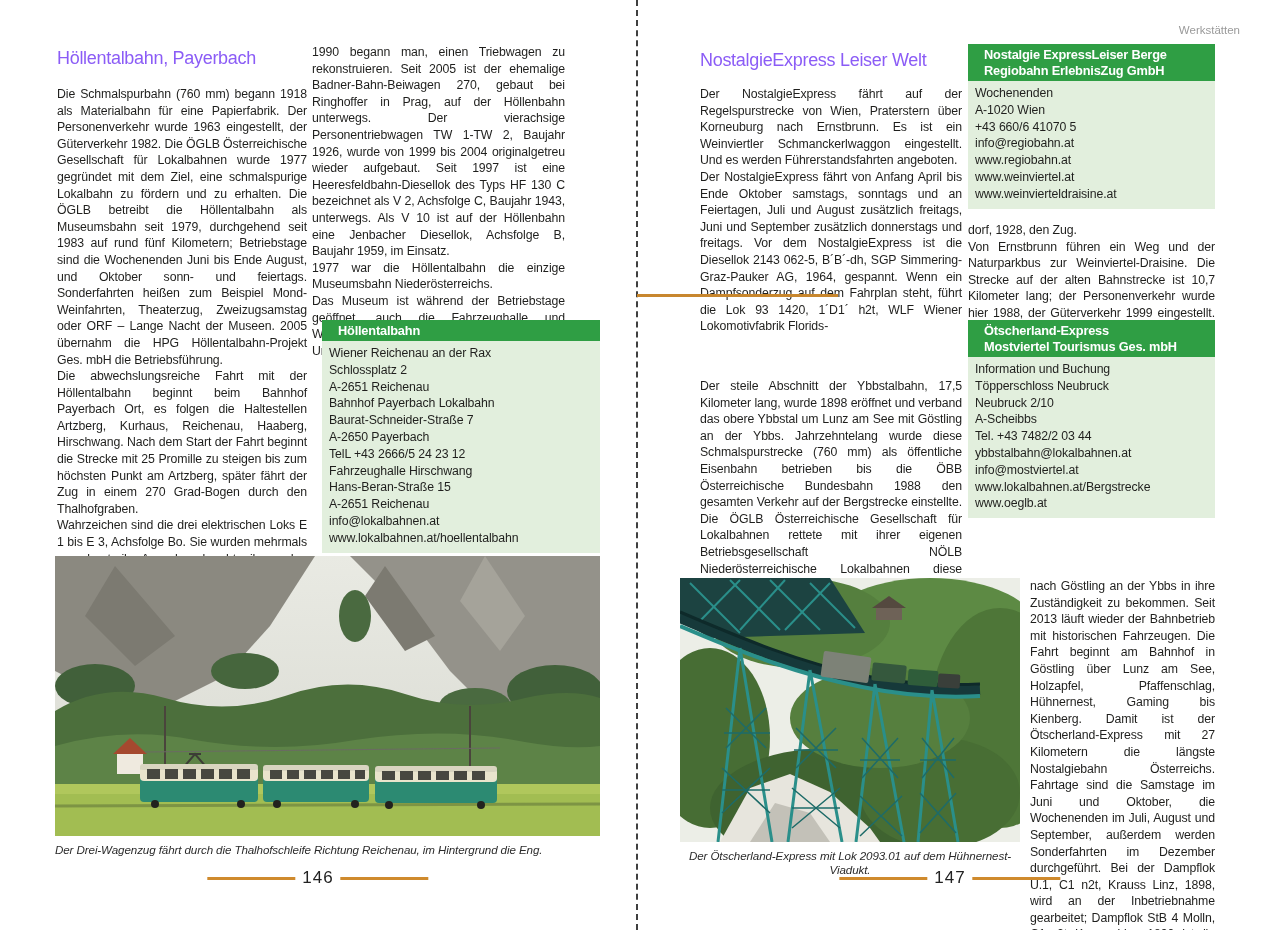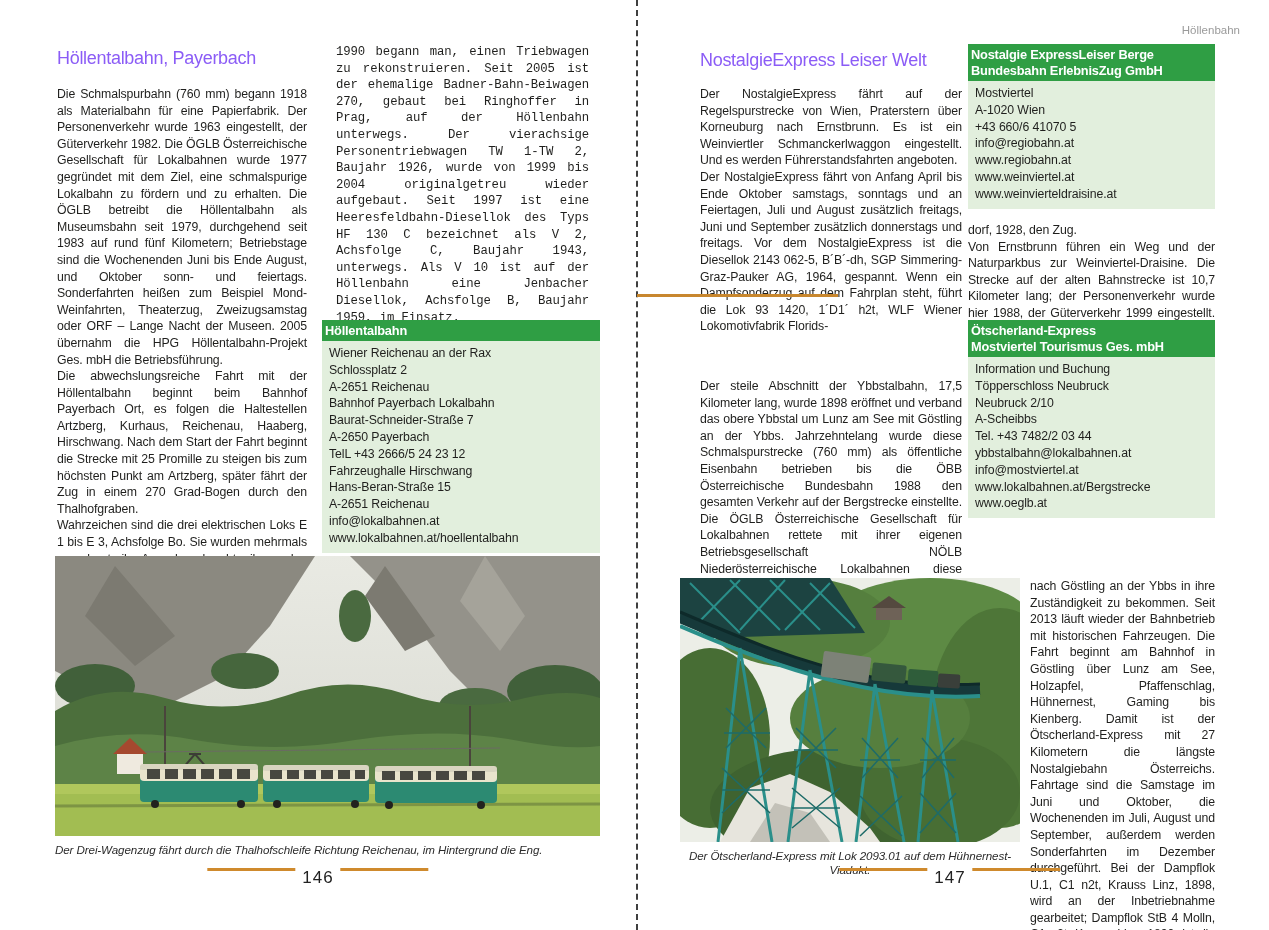--- a/index.html
+++ b/index.html
@@ -6,48 +6,48 @@
   html,body { background:#ffffff; }
   .spread {
     position:relative; width:1269px; height:930px; background:#ffffff;
     font-family:"Liberation Sans", sans-serif; color:#1f1f1d; overflow:hidden;
   }
   .fold { position:absolute; left:636px; top:0; height:930px; width:0; border-left:2px dashed #3f3f3f; }
   .green-title { position:absolute; color:#8b5cf6; font-weight:400; font-size:18px; line-height:20px; letter-spacing:-0.3px; }
   .body-text { position:absolute; font-size:12.3px; line-height:16.6px; text-align:justify; color:#1f1f1d; letter-spacing:-0.1px; }
   .body-text p { margin:0; }
   .infobox { position:absolute; }
-  .infobox .hd { background:#2f9e44; color:#ffffff; font-weight:700; font-size:12.8px; line-height:16px; padding:3px 3px 2px; letter-spacing:-0.2px; }
+  .infobox .hd { background:#2f9e44; color:#ffffff; font-weight:700; font-size:12.8px; line-height:16px; padding:3px 16px 2px; letter-spacing:-0.2px; }
   .infobox .bd { background:#e2efdd; padding:4px 7px 6px; font-size:12.3px; line-height:16.8px; color:#1f1f1d; letter-spacing:-0.1px; }
   .caption { font-style:italic; font-size:11.6px; line-height:14px; color:#2b2b2b; letter-spacing:-0.1px; }
   .figure { position:absolute; }
   .figure svg { display:block; }
   .figure .caption { margin-top:7px; }
   .running-head { position:absolute; top:24px; right:29px; font-size:11.5px; color:#9a9a9a; }
   .orange-divider { position:absolute; left:637px; top:294px; width:201px; height:3px; background:#c8872e; }
-  .footer { position:absolute; top:868px; transform:translateX(-50%); display:flex; align-items:flex-start; gap:7px; }
+  .footer { position:absolute; top:868px; transform:translateX(-50%); display:flex; align-items:center; gap:7px; }
   .footer .rule { width:88px; height:3px; background:#cf8a2d; }
   .footer .num { font-size:17px; color:#222; letter-spacing:1px; font-weight:400; }
 </style>
 </head>
 <body>
 
 <div class="spread">
 
   <div class="fold"></div>
 
   <h1 class="green-title" style="left:57px; top:48px; width:270px;">Höllentalbahn, Payerbach</h1>
 
   <div class="body-text" style="left:57px; top:86px; width:250px;">
     <p>Die Schmalspurbahn (760 mm) begann 1918 als Materialbahn für eine Papierfabrik. Der Personenverkehr wurde 1963 eingestellt, der Güterverkehr 1982. Die ÖGLB Österreichische Gesellschaft für Lokalbahnen wurde 1977 gegründet mit dem Ziel, eine schmalspurige Lokalbahn zu fördern und zu erhalten. Die ÖGLB betreibt die Höllentalbahn als Museumsbahn seit 1979, durchgehend seit 1983 auf rund fünf Kilometern; Betriebstage sind die Wochenenden Juni bis Ende August, und Oktober sonn- und feiertags. Sonderfahrten heißen zum Beispiel Mond-Weinfahrten, Theaterzug, Zweizugsamstag oder ORF – Lange Nacht der Museen. 2005 übernahm die HPG Höllentalbahn-Projekt Ges. mbH die Betriebsführung.</p>
     <p>Die abwechslungsreiche Fahrt mit der Höllentalbahn beginnt beim Bahnhof Payerbach Ort, es folgen die Haltestellen Artzberg, Kurhaus, Reichenau, Haaberg, Hirschwang. Nach dem Start der Fahrt beginnt die Strecke mit 25 Promille zu steigen bis zum höchsten Punkt am Artzberg, später fährt der Zug in einem 270 Grad-Bogen durch den Thalhofgraben.</p>
     <p>Wahrzeichen sind die drei elektrischen Loks E 1 bis E 3, Achsfolge Bo. Sie wurden mehrmals umgebaut, ihr Aussehen brachte ihnen den Spitznamen »fahrendes Gartenhaus« ein. Sie zählen, Baujahr 1903, zu den ältesten betriebsfähigen Elektroloks der Welt. E 1 ist in Betrieb, E 2 wegen Reparatur abgestellt, E 3 steht als Denkmal im Museumspark Payerbach.</p>
   </div>
 
-  <div class="body-text" style="left:336px; top:44px; width:253px;font-family:Liberation Mono, monospace;">
+  <div class="body-text" style="left:312px; top:44px; width:253px;">
     <p>1990 begann man, einen Triebwagen zu rekonstruieren. Seit 2005 ist der ehemalige Badner-Bahn-Beiwagen 270, gebaut bei Ringhoffer in Prag, auf der Höllenbahn unterwegs. Der vierachsige Personentriebwagen TW 1-TW 2, Baujahr 1926, wurde von 1999 bis 2004 originalgetreu wieder aufgebaut. Seit 1997 ist eine Heeresfeldbahn-Diesellok des Typs HF 130 C bezeichnet als V 2, Achsfolge C, Baujahr 1943, unterwegs. Als V 10 ist auf der Höllenbahn eine Jenbacher Diesellok, Achsfolge B, Baujahr 1959, im Einsatz.</p>
     <p>1977 war die Höllentalbahn die einzige Museumsbahn Niederösterreichs.</p>
     <p>Das Museum ist während der Betriebstage geöffnet, auch die Fahrzeughalle und Werkstätten in Hirschwang sowie die Umformeranlage können besichtigt werden.</p>
   </div>
 
   <div class="infobox" style="left:322px; top:320px; width:278px;">
     <div class="hd">Höllentalbahn</div>
     <div class="bd">
       <div>Wiener Reichenau an der Rax</div>
       <div>Schlossplatz 2</div>
@@ -146,36 +146,36 @@
     </svg>
     <figcaption class="caption">Der Drei-Wagenzug fährt durch die Thalhofschleife Richtung Reichenau, im Hintergrund die Eng.</figcaption>
   </figure>
 
   <div class="footer" style="left:318px;">
     <span class="rule"></span>
     <span class="num">146</span>
     <span class="rule"></span>
   </div>
 
-  <div class="running-head">Höllenbahn</div>
+  <div class="running-head">Werkstätten</div>
 
   <h1 class="green-title" style="left:700px; top:50px; width:280px;">NostalgieExpress Leiser Welt</h1>
 
   <div class="body-text" style="left:700px; top:86px; width:262px;">
     <p>Der NostalgieExpress fährt auf der Regelspurstrecke von Wien, Praterstern über Korneuburg nach Ernstbrunn. Es ist ein Weinviertler Schmanckerlwaggon eingestellt. Und es werden Führerstandsfahrten angeboten.</p>
     <p>Der NostalgieExpress fährt von Anfang April bis Ende Oktober samstags, sonntags und an Feiertagen, Juli und August zusätzlich freitags, Juni und September zusätzlich donnerstags und freitags. Vor dem NostalgieExpress ist die Diesellok 2143 062-5, B´B´-dh, SGP Simmering-Graz-Pauker AG, 1964, gespannt. Wenn ein Dampfsonderzug auf dem Fahrplan steht, führt die Lok 93 1420, 1´D1´ h2t, WLF Wiener Lokomotivfabrik Florids-</p>
   </div>
 
   <div class="infobox" style="left:968px; top:44px; width:247px;">
     <div class="hd">
       <div>Nostalgie ExpressLeiser Berge</div>
-      <div>Bundesbahn ErlebnisZug GmbH</div>
+      <div>Regiobahn ErlebnisZug GmbH</div>
     </div>
     <div class="bd">
-      <div>Mostviertel</div>
+      <div>Wochenenden</div>
       <div>A-1020 Wien</div>
       <div>+43 660/6 41070 5</div>
       <div>info@regiobahn.at</div>
       <div>www.regiobahn.at</div>
       <div>www.weinviertel.at</div>
       <div>www.weinvierteldraisine.at</div>
     </div>
   </div>
 
   <div class="body-text" style="left:968px; top:222px; width:247px;">

